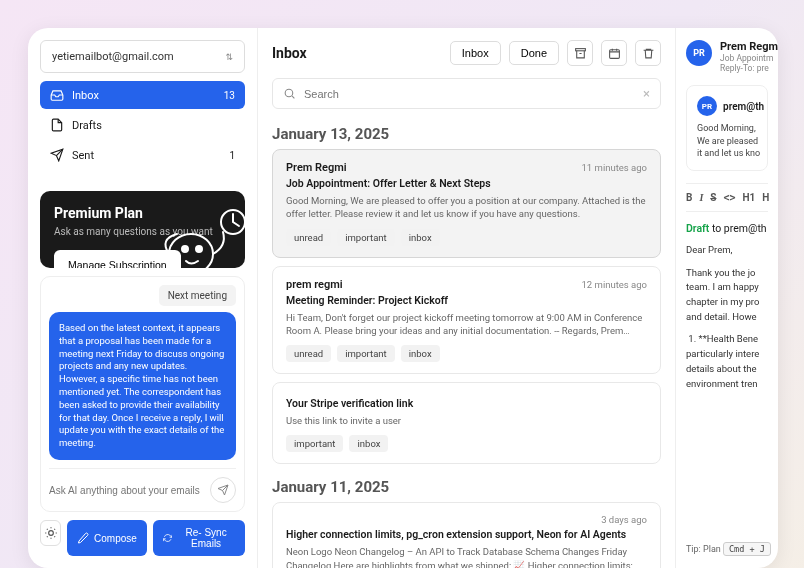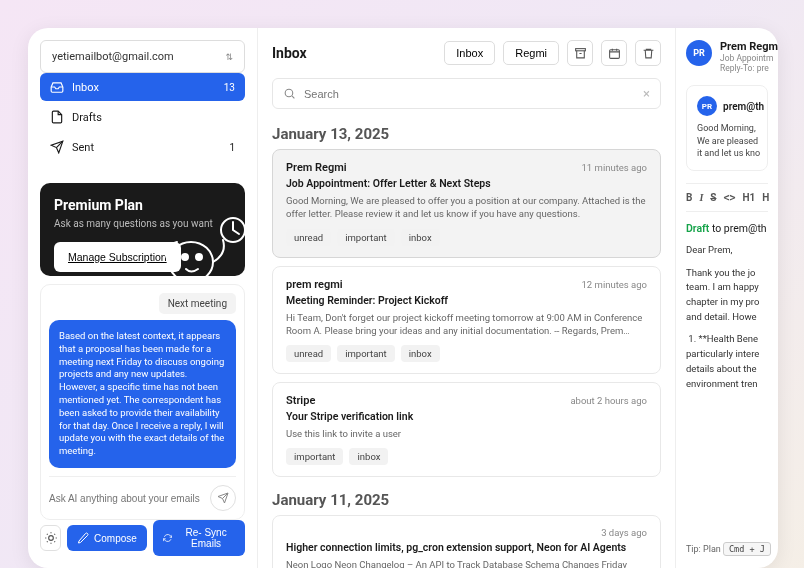--- a/index.html
+++ b/index.html
@@ -1,37 +1,37 @@
 <!DOCTYPE html>
 <html><head>
 <meta charset="utf-8">
 <style>
 * { margin: 0; padding: 0; box-sizing: border-box; }
 body { font-family: -apple-system, BlinkMacSystemFont, "Segoe UI", Roboto, sans-serif; background: linear-gradient(135deg, #f5e6f5 0%, #f0e8f5 50%, #f5efe6 100%); padding: 28px; font-size: 12px; color: #1a1a1a; }
 .app { background: #fff; border-radius: 20px; width: 750px; height: 540px; overflow: hidden; display: flex; box-shadow: 0 4px 20px rgba(0,0,0,0.08); }
 .sidebar { width: 230px; padding: 12px; display: flex; flex-direction: column; border-right: 1px solid #eee; }
-.account-select { border: 1px solid #ddd; border-radius: 6px; padding: 9px 11px; font-size: 11px; color: #333; display: flex; justify-content: space-between; align-items: center; margin-bottom: 0; }
+.account-select { border: 1px solid #ddd; border-radius: 6px; padding: 9px 11px; font-size: 11px; color: #333; display: flex; justify-content: space-between; align-items: center; margin-bottom: 8px; }
 .nav-item { display: flex; align-items: center; padding: 7px 10px; border-radius: 6px; font-size: 11px; gap: 8px; margin-bottom: 2px; }
 .nav-item.active { background: #2563eb; color: #fff; }
 .nav-count { margin-left: auto; font-size: 10px; }
 .nav-icon { width: 14px; height: 14px; display: inline-flex; align-items: center; justify-content: center; }
 .nav-icon svg { width: 14px; height: 14px; }
 .flex-spacer { flex: 1; }
 .premium-card { background: #1a1a1a; border-radius: 10px; padding: 14px; color: #fff; margin-top: 20px; position: relative; overflow: hidden; }
 .premium-title { font-size: 14px; font-weight: 700; }
 .premium-sub { font-size: 10px; color: #bbb; margin-top: 4px; line-height: 1.3; }
 .premium-btn { background: #fff; color: #000; border: none; border-radius: 6px; padding: 9px 14px; font-size: 10.5px; font-weight: 500; margin-top: 12px; cursor: pointer; text-decoration: underline; }
 .doodle { position: absolute; right: -6px; bottom: -6px; width: 110px; height: 70px; }
 .ai-box { border: 1px solid #eee; border-radius: 10px; margin-top: 8px; padding: 8px; display: flex; flex-direction: column; }
 .ai-chip { background: #f3f3f3; color: #444; border-radius: 5px; padding: 5px 9px; font-size: 10px; margin-left: auto; display: inline-block; }
 .ai-bubble { background: #2563eb; color: #fff; border-radius: 10px; padding: 10px; font-size: 9.5px; line-height: 1.35; margin-top: 6px; }
 .ai-input-row { display: flex; align-items: center; margin-top: 8px; border-top: 1px solid #efefef; padding-top: 8px; }
 .ai-input { flex: 1; border: none; font-size: 10px; color: #999; outline: none; }
 .ai-send { width: 26px; height: 26px; border: 1px solid #e0e0e0; border-radius: 50%; display: flex; align-items: center; justify-content: center; cursor: pointer; }
-.footer-row { display: flex; align-items: center; gap: 6px; }
+.footer-row { display: flex; gap: 6px; margin-top: 8px; }
 .icon-btn-sm { width: 26px; height: 26px; border: 1px solid #e0e0e0; border-radius: 6px; display: flex; align-items: center; justify-content: center; cursor: pointer; }
 .btn-primary { background: #2563eb; color: #fff; border: none; border-radius: 6px; padding: 7px 10px; font-size: 10px; font-weight: 500; display: flex; align-items: center; gap: 5px; cursor: pointer; }
 .main { flex: 1; display: flex; flex-direction: column; min-width: 0; }
 .main-header { display: flex; align-items: center; padding: 12px 14px; gap: 8px; }
 .label-title { font-size: 14px; font-weight: 700; }
 .pill-btn { border: 1px solid #ddd; background: #fff; border-radius: 5px; padding: 5px 11px; font-size: 11px; cursor: pointer; }
 .icon-pill { border: 1px solid #ddd; width: 26px; height: 26px; border-radius: 5px; display: flex; align-items: center; justify-content: center; cursor: pointer; }
 .search-row { padding: 0 14px 10px; }
 .search-box { border: 1px solid #e6e6e6; border-radius: 6px; display: flex; align-items: center; padding: 7px 10px; gap: 8px; background: #fff; }
 .search-input { flex: 1; border: none; font-size: 11px; outline: none; color: #888; }
@@ -161,21 +161,21 @@
         <span>Re- Sync Emails</span>
       </button>
     </div>
   </div>
 
   <div class="main">
     <div class="main-header">
       <div class="label-title">Inbox</div>
       <div style="flex:1"></div>
       <button class="pill-btn">Inbox</button>
-      <button class="pill-btn">Regmi</button>
+      <button class="pill-btn">Done</button>
       <div class="icon-pill">
           <svg width="13" height="13" viewBox="0 0 24 24" fill="none" stroke="#555" stroke-width="2">
             <rect x="3" y="3" width="18" height="4"></rect>
             <path d="M5 7v13h14V7M10 12h4"></path>
           </svg>
         </div>
       <div class="icon-pill">
           <svg width="13" height="13" viewBox="0 0 24 24" fill="none" stroke="#555" stroke-width="2">
             <rect x="3" y="5" width="18" height="16" rx="2"></rect>
             <path d="M3 9h18M8 3v4M16 3v4"></path>
@@ -221,24 +221,20 @@
           </div>
           <div class="msg-subject">Meeting Reminder: Project Kickoff</div>
           <div class="msg-preview">Hi Team, Don't forget our project kickoff meeting tomorrow at 9:00 AM in Conference Room A. Please bring your ideas and any initial documentation. -- Regards, Prem Regmi CEO Yeti Labs Pvt. Ltd.</div>
           <div class="tag-row">
             <span class="tag">unread</span>
             <span class="tag">important</span>
             <span class="tag">inbox</span>
           </div>
         </div>
         <div class="msg-card">
-          <div class="msg-top">
-            <div class="msg-from">Stripe</div>
-            <div class="msg-time">about 2 hours ago</div>
-          </div>
           <div class="msg-subject">Your Stripe verification link</div>
           <div class="msg-preview">Use this link to invite a user</div>
           <div class="tag-row">
             <span class="tag">important</span>
             <span class="tag">inbox</span>
           </div>
         </div>
         <div class="date-hdr">January 11, 2025</div>
         <div class="msg-card">
           <div class="msg-top">

